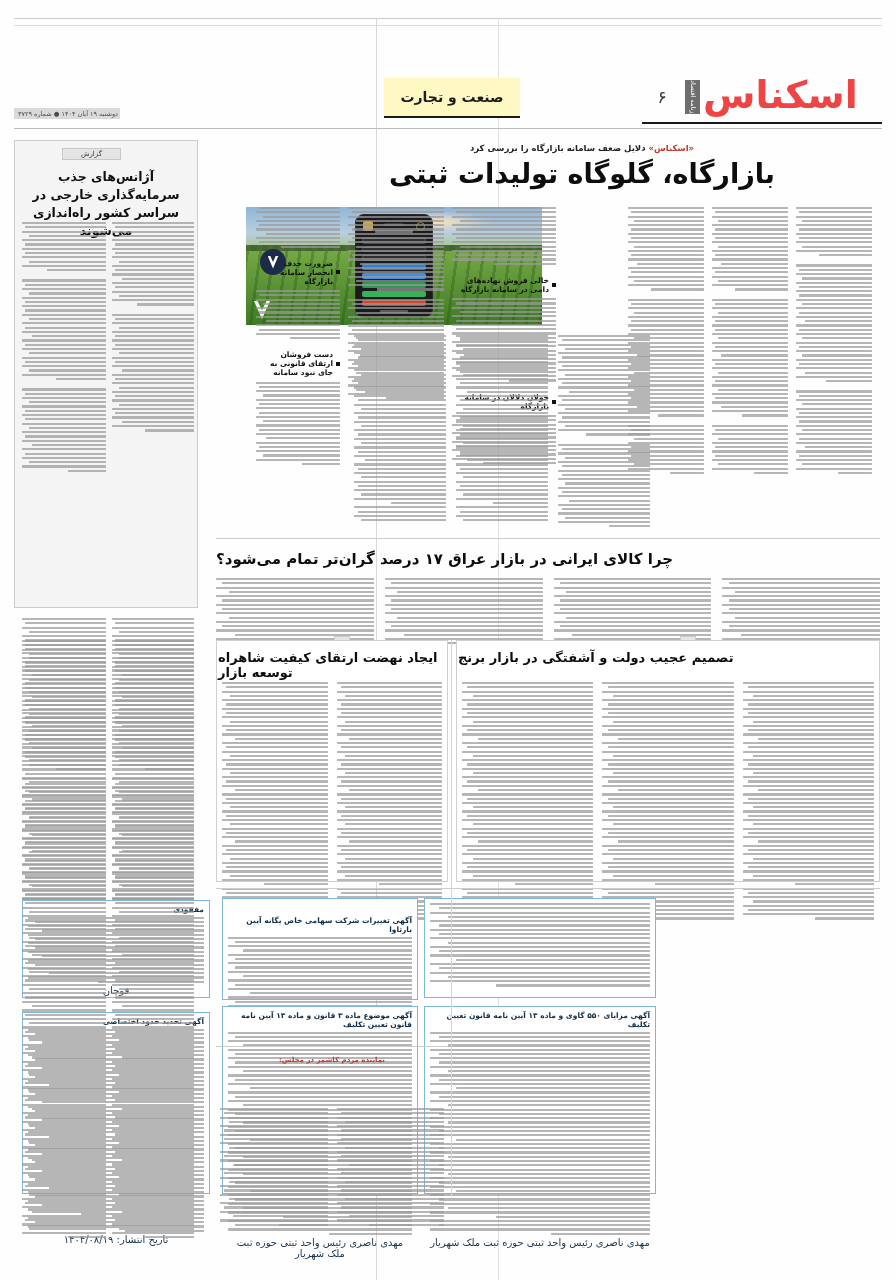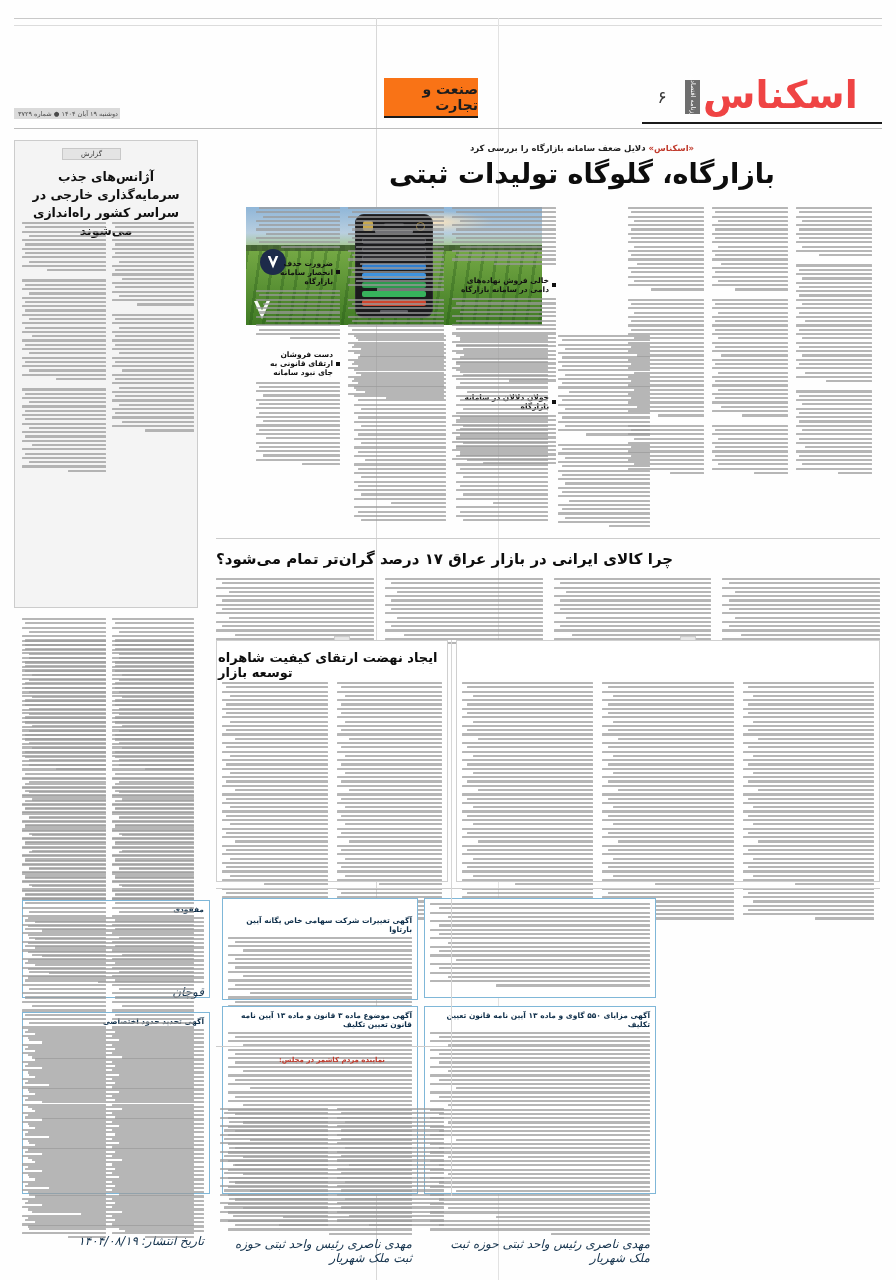--- a/index.html
+++ b/index.html
@@ -48,22 +48,22 @@
     white-space:nowrap;
   }
   .brand-name {
     font-size:38px; font-weight:bold; color:#ef4444;
     letter-spacing:-1px; padding:0 6px 4px 0;
     font-family:"DejaVu Sans","Liberation Sans",sans-serif;
   }
 
   .section-tab {
     position:absolute; top:78px; left:384px;
-    width:94px; height:40px;
-    background:#f97316;
+    width:136px; height:40px;
+    background:#fef9c3;
     border-bottom:2.5px solid #1a1a1a;
     display:flex; align-items:center; justify-content:center;
     font-size:14px; color:#1d1d1d; font-weight:bold;
   }
 
   .dateline {
     position:absolute; top:106px; left:14px;
     width:232px; height:16px;
     display:flex; align-items:center; justify-content:flex-end;
     font-size:6.5px; color:#4a4a4a; letter-spacing:.2px;
@@ -172,21 +172,21 @@
   .eyebrow { position:absolute; font-size:7px; color:#c0392b; font-weight:bold; text-align:center; width:100%; }
 
   .tag-chip {
     position:absolute; background:#e6e6e6; border:1px solid #cdcdcd;
     font-size:7px; color:#333; padding:1.5px 7px; text-align:center;
   }
 
   .ad-title {
     font-size:7.5px; font-weight:bold; color:#0f2f4a; text-align:right; margin-bottom:2.5px;
   }
-  .ad-sign { font-size:12px; color:#15334d; text-align:right; margin-top:2px;font-style:italic; }
+  .ad-sign { font-size:10px; color:#15334d; text-align:center; margin-top:2px; }
 
   .hrule { position:absolute; height:1px; background:#cccccc; }
   .vrule { position:absolute; width:1px; background:#d5d5d5; }
 
   .sb-label {
     position:absolute; background:#e4e4e4; border:1px solid #c8c8c8;
     font-size:7px; color:#333; padding:1px 18px;
   }
   .sb-head {
     position:absolute; text-align:center; font-weight:bold;
@@ -1206,20 +1206,21 @@
         <div class="ln s92"></div>
       <div class="ln s100"></div>
         <div class="ln s96"></div>
         <div class="ln s100"></div>
         <div class="ln s70"></div>
     </div>
   </div>
 
   <div class="box" style="top:640px; right:16px; width:424px; height:242px;"></div>
   <div class="tag-chip" style="top:636px; right:200px;"> </div>
+  <div class="hl hl-sm" style="top:650px; right:18px; width:420px;">تصمیم عجیب دولت و آشفتگی در بازار برنج</div>
 
   <div style="position:absolute; top:682px; right:22px; width:412px; display:flex; gap:9px;">
     <div class="body-col" style="flex:1;">
       <div class="ln s100"></div>
         <div class="ln s96"></div>
         <div class="ln s100"></div>
         <div class="ln s92"></div>
       <div class="ln s100"></div>
         <div class="ln s96"></div>
         <div class="ln s100"></div>

